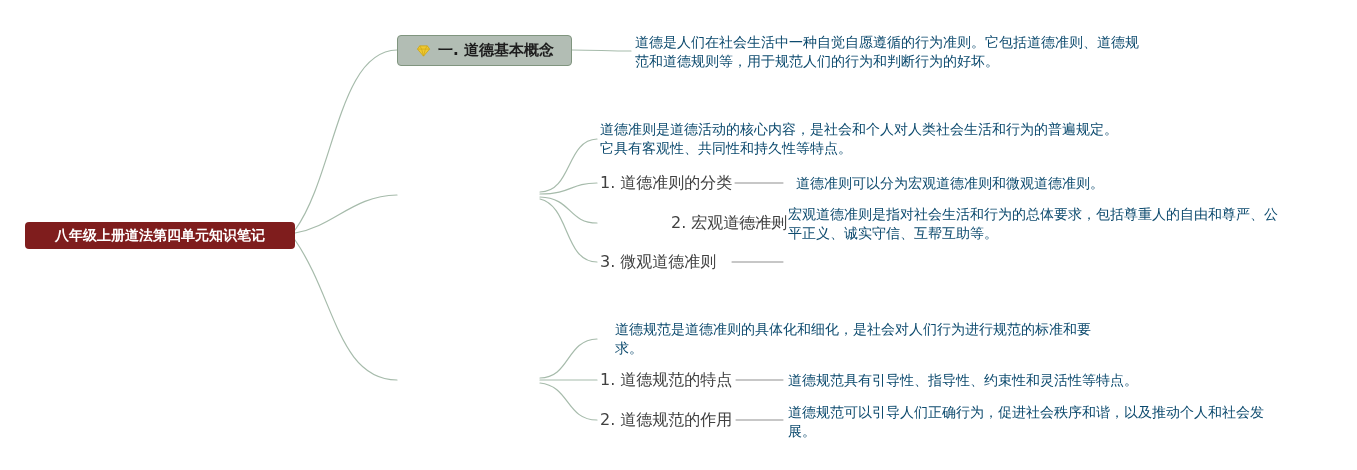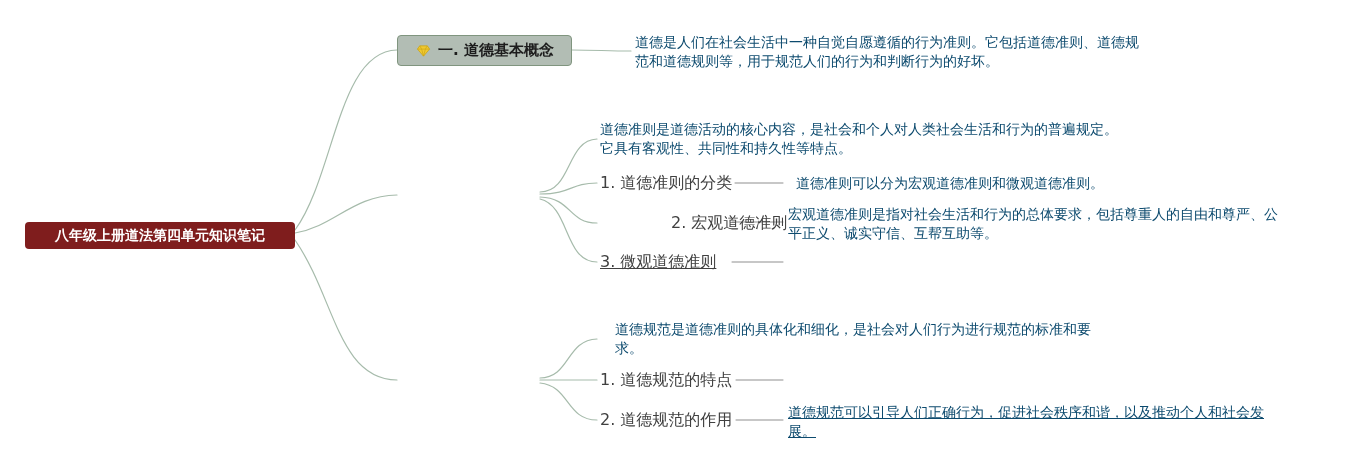--- a/index.html
+++ b/index.html
@@ -29,27 +29,27 @@
 
   .note { position:absolute; font-size:14px; line-height:19px; color:#0c4a6e; }
   .child-label { position:absolute; font-size:16px; line-height:18px; color:#404040; white-space:nowrap; }
 
   #note-1   { left:635px; top:33px;  width:505px; }
   #note-2m  { left:600px; top:120px; width:520px; }
   #label-2a { left:600px; top:174px; }
   #note-2a  { left:788px; top:174px; width:520px;margin-left:8px; }
   #label-2b { left:627px; top:214px;margin-left:44px; }
   #note-2b  { left:788px; top:205px; width:498px; }
-  #label-2c { left:600px; top:253px;text-decoration:underline; }
+  #label-2c { left:600px; top:253px; }
   #note-2c  { left:788px; top:253px; width:520px; }
   #note-3m  { left:615px; top:320px; width:485px; }
   #label-3a { left:600px; top:371px; }
   #note-3a  { left:788px; top:371px; width:520px; }
   #label-3b { left:600px; top:411px; }
-  #note-3b  { left:788px; top:403px; width:488px;text-decoration:underline; }
+  #note-3b  { left:788px; top:403px; width:488px; }
 </style>
 </head>
 <body>
 
 <div class="canvas">
 
   <svg class="connectors" width="1357" height="470" viewBox="0 0 1357 470">
 
     <path class="curve" d="M295,230 C335,175 338,51 397,50"></path>
     <path class="curve" d="M295,233 C335,226 352,196 397,195"></path>
@@ -95,17 +95,18 @@
   <p class="note" id="note-2a">道德准则可以分为宏观道德准则和微观道德准则。</p>
 
   <span class="child-label" id="label-2b">2. 宏观道德准则</span>
   <p class="note" id="note-2b">宏观道德准则是指对社会生活和行为的总体要求，包括尊重人的自由和尊严、公平正义、诚实守信、互帮互助等。</p>
 
   <span class="child-label" id="label-2c">3. 微观道德准则</span>
 
   <p class="note" id="note-3m">道德规范是道德准则的具体化和细化，是社会对人们行为进行规范的标准和要求。</p>
 
   <span class="child-label" id="label-3a">1. 道德规范的特点</span>
+  <p class="note" id="note-3a">道德规范具有引导性、指导性、约束性和灵活性等特点。</p>
 
   <span class="child-label" id="label-3b">2. 道德规范的作用</span>
   <p class="note" id="note-3b">道德规范可以引导人们正确行为，促进社会秩序和谐，以及推动个人和社会发展。</p>
 
 </div>
 
 </body></html>

